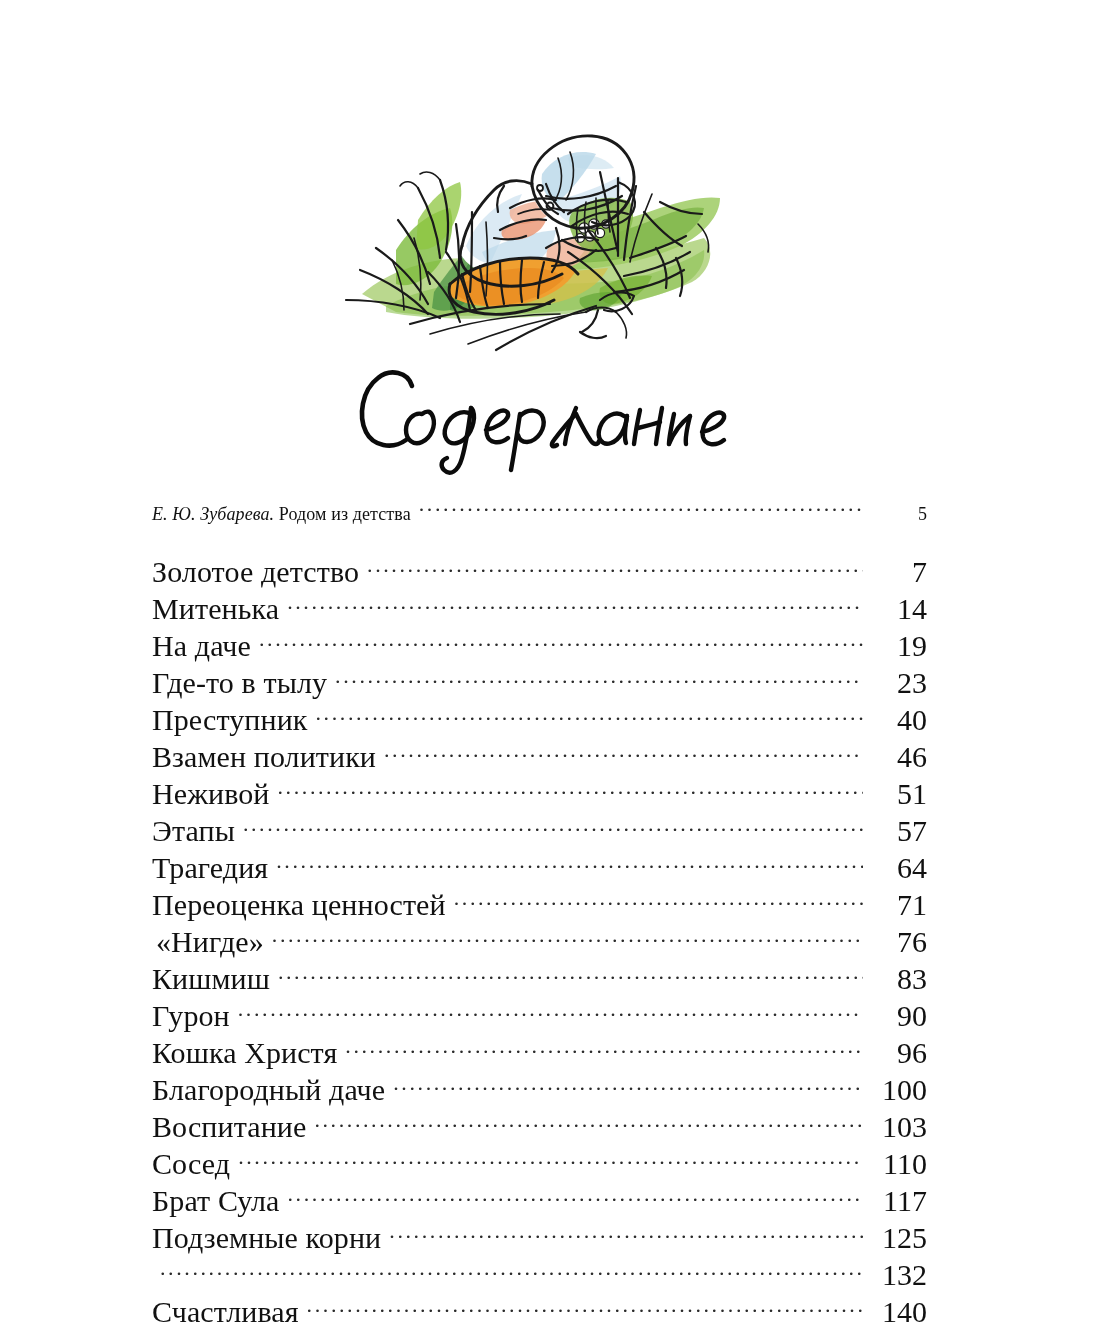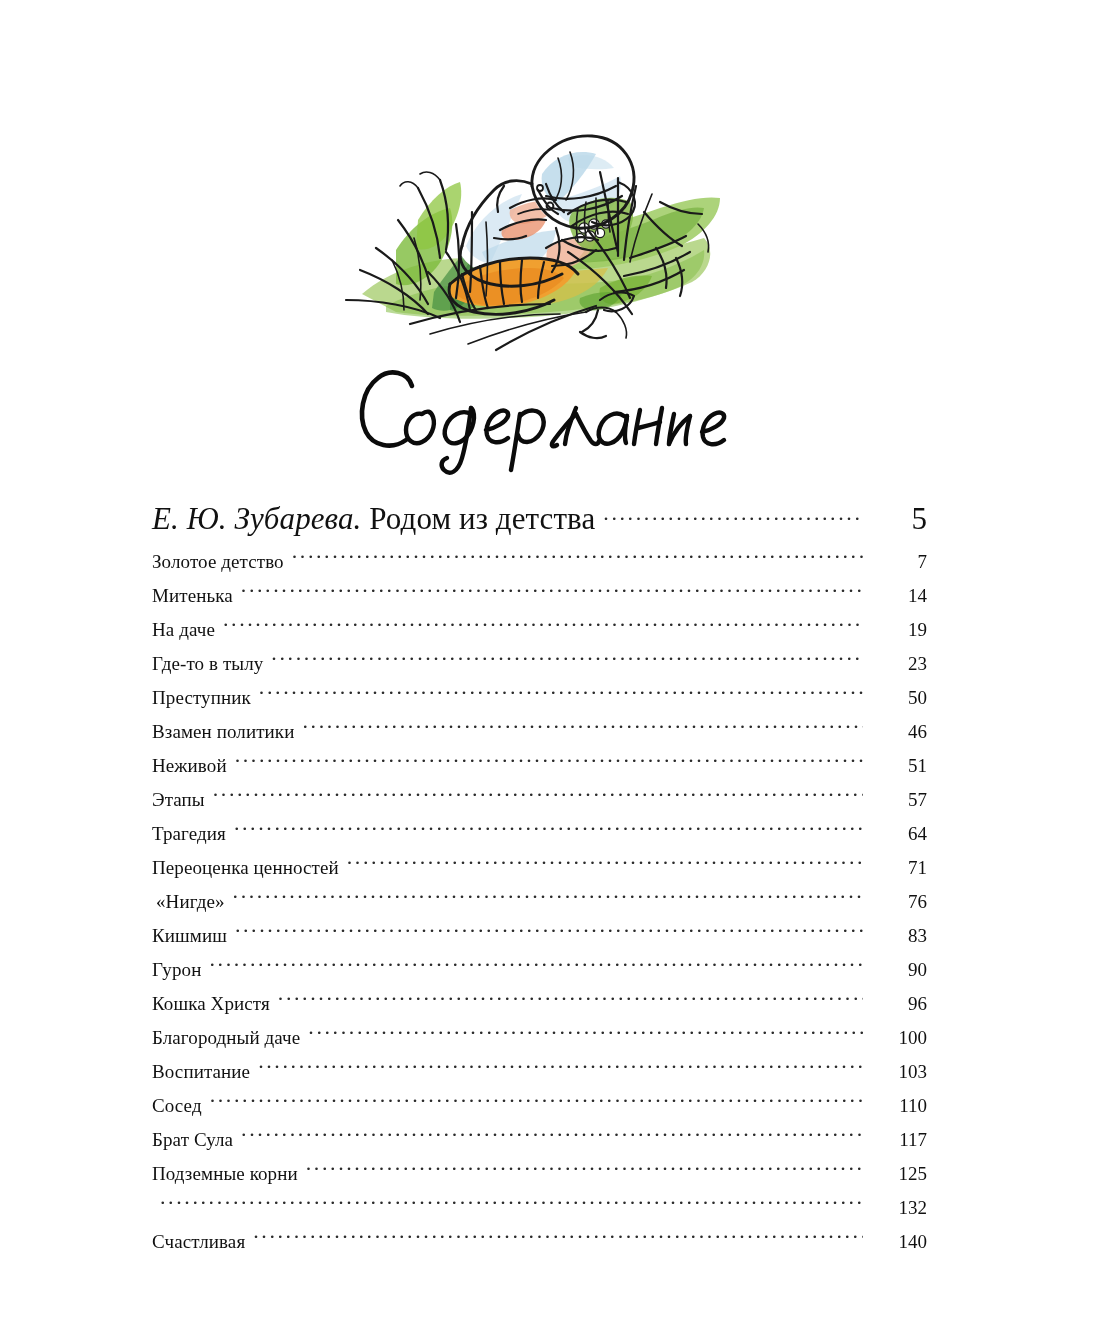--- a/index.html
+++ b/index.html
@@ -47,28 +47,28 @@
   #toc {
     position: absolute;
     left: 152px;
     top: 498px;
     width: 775px;
   }
 
   .toc-row {
     display: flex;
     align-items: baseline;
-    font-size: 19px;
+    font-size: 30px;
     line-height: 34px;
     white-space: nowrap;
   }
   .toc-row.intro {
-    font-size: 31px;
+    font-size: 18px;
     line-height: 32px;
-    margin-bottom: 10px;
+    margin-bottom: 22px;
   }
   .toc-row.indent .toc-label { padding-left: 4px; }
 
   .toc-label {
     flex: 0 0 auto;
     letter-spacing: 0.1px;
   }
   .toc-label .author { font-style: italic; }
   .toc-label .subtitle { font-style: italic; }
 
@@ -349,21 +349,21 @@
 
   <div class="toc-row">
     <span class="toc-label">Где-то в тылу</span>
     <span class="toc-leader"></span>
     <span class="toc-page">23</span>
   </div>
 
   <div class="toc-row">
     <span class="toc-label">Преступник</span>
     <span class="toc-leader"></span>
-    <span class="toc-page">50</span>
+    <span class="toc-page">40</span>
   </div>
 
 
   <div class="toc-row">
     <span class="toc-label">Взамен политики</span>
     <span class="toc-leader"></span>
     <span class="toc-page">46</span>
   </div>
 
   <div class="toc-row">

